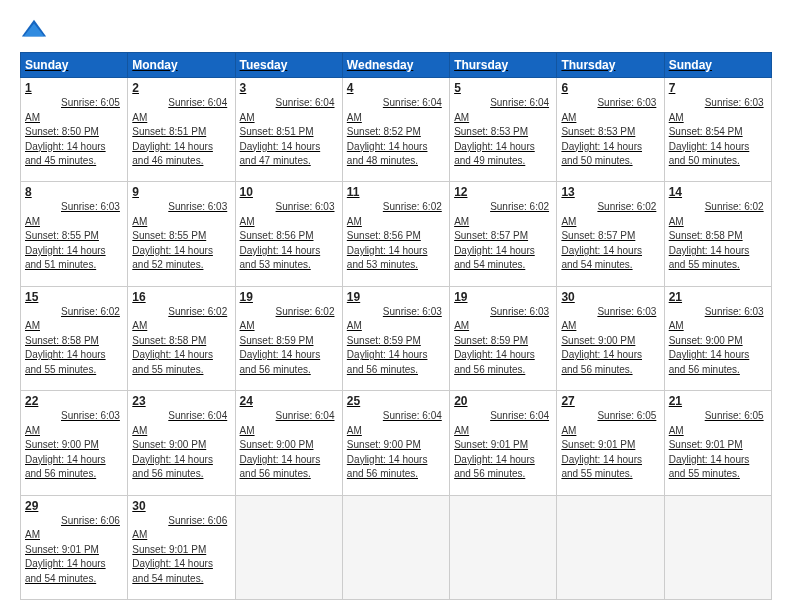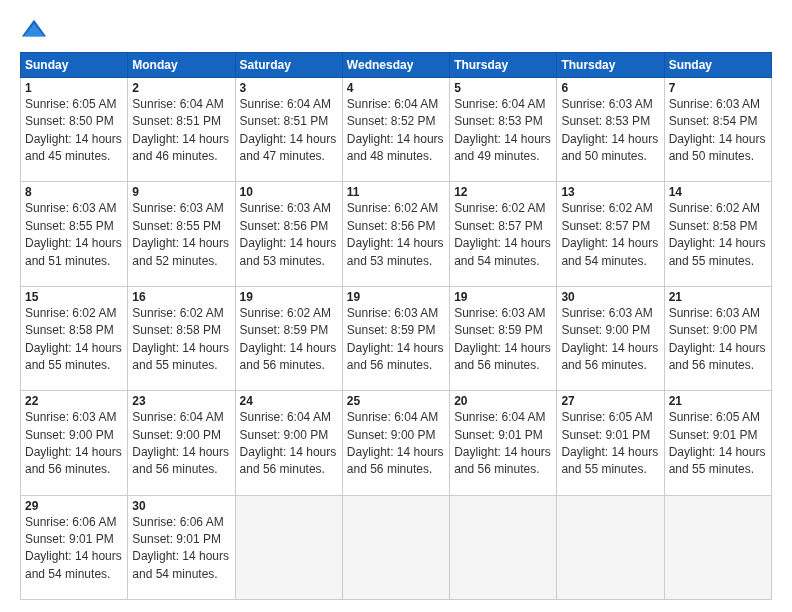--- a/index.html
+++ b/index.html
@@ -9,20 +9,21 @@
       font-family: Arial, sans-serif;
       background: #fff;
       overflow: hidden;
     }
     .page {
       width: 792px;
       height: 612px;
       padding: 16px 20px 12px 20px;
       display: flex;
       flex-direction: column;
+      text-decoration: underline;
     }
     .header {
       display: flex;
       justify-content: space-between;
       align-items: flex-start;
       margin-bottom: 8px;
     }
     .logo {
       display: flex;
       align-items: center;
@@ -88,23 +89,24 @@
       background: #f5f5f5;
     }
     .day-num {
       font-size: 12px;
       font-weight: bold;
       color: #222;
       display: block;
       margin-bottom: 1px;
     }
     .day-info {
-      font-size: 12px;
+      font-size: 10px;
       line-height: 1.45;
       color: #333;
+      margin-left: 36px;
     }
   </style>
 </head>
 <body>
 
 <div class="page">
   <div class="header">
     <div class="logo">
       <svg class="logo-icon" viewBox="0 0 30 30">
         <polygon points="15,4 28,22 2,22" fill="#1565c0"></polygon>
@@ -119,21 +121,21 @@
       <div class="title-month"></div>
       <div class="title-location"></div>
     </div>
   </div>
 
   <table class="calendar">
     <thead>
       <tr>
         <th>Sunday</th>
         <th>Monday</th>
-        <th>Saturday</th>
+        <th>Tuesday</th>
         <th>Wednesday</th>
         <th>Thursday</th>
         <th>Thursday</th>
         <th>Sunday</th>
       </tr>
     </thead>
     <tbody id="calendar-body">
     <tr>
           <td>
   <span class="day-num">1</span>

